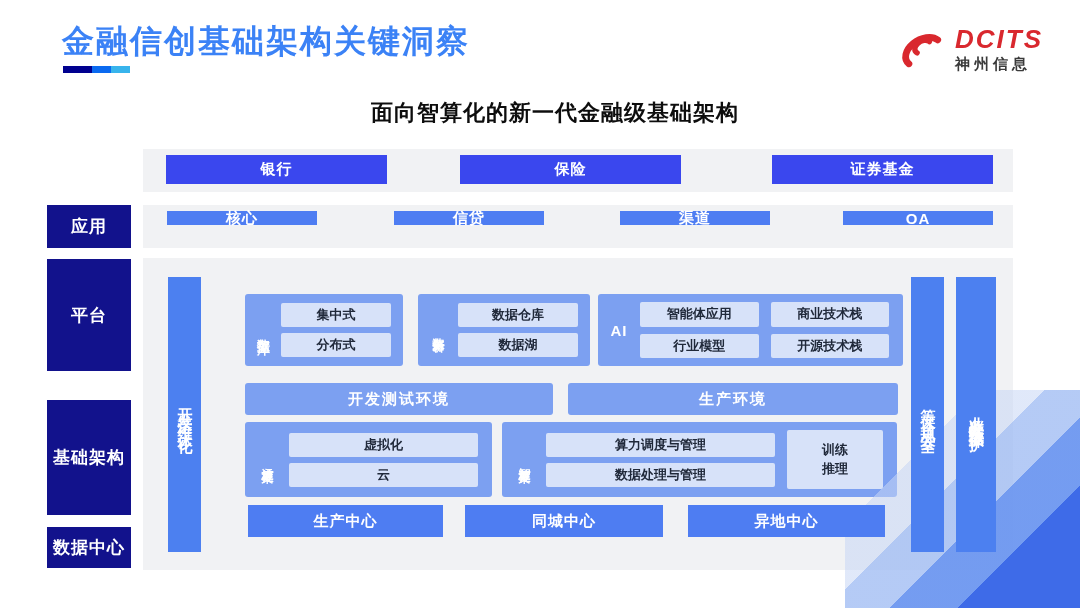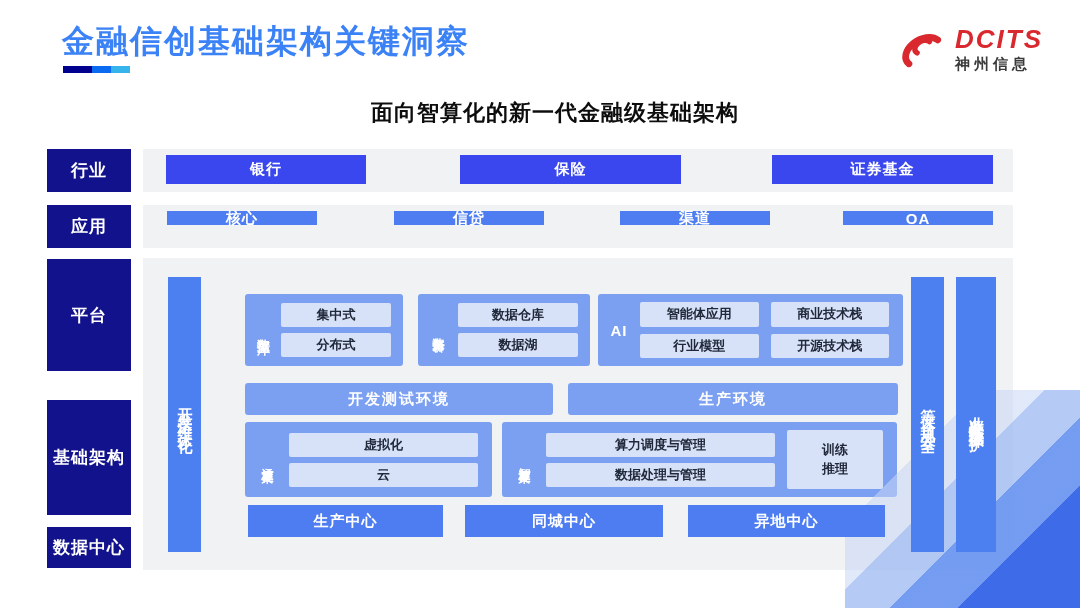--- a/index.html
+++ b/index.html
@@ -86,28 +86,27 @@
       </svg>
     </span>
     <span class="logo-text">
       <span class="logo-brand">DCITS</span>
       <span class="logo-company">神州信息</span>
     </span>
   </div>
 
   <div class="subtitle">面向智算化的新一代金融级基础架构</div>
 
-  <div class="navy" style="top:149px;height:43px;">行业</div>
   <div class="navy" style="top:205px;height:43px;">应用</div>
   <div class="navy" style="top:259px;height:112px;">平台</div>
   <div class="navy" style="top:400px;height:115px;">基础架构</div>
   <div class="navy" style="top:527px;height:41px;">数据中心</div>
 
   <div class="strip" style="top:149px;height:43px;"></div>
-  <div class="btn btn-industry" style="left:166px;width:200px;">银行</div>
+  <div class="btn btn-industry" style="left:166px;width:221px;">银行</div>
   <div class="btn btn-industry" style="left:460px;width:221px;">保险</div>
   <div class="btn btn-industry" style="left:772px;width:221px;">证券基金</div>
 
   <div class="strip" style="top:205px;height:43px;"></div>
   <div class="btn btn-app" style="left:167px;width:150px;">核心</div>
   <div class="btn btn-app" style="left:394px;width:150px;">信贷</div>
   <div class="btn btn-app" style="left:620px;width:150px;">渠道</div>
   <div class="btn btn-app" style="left:843px;width:150px;">OA</div>
 
   <div class="container">

